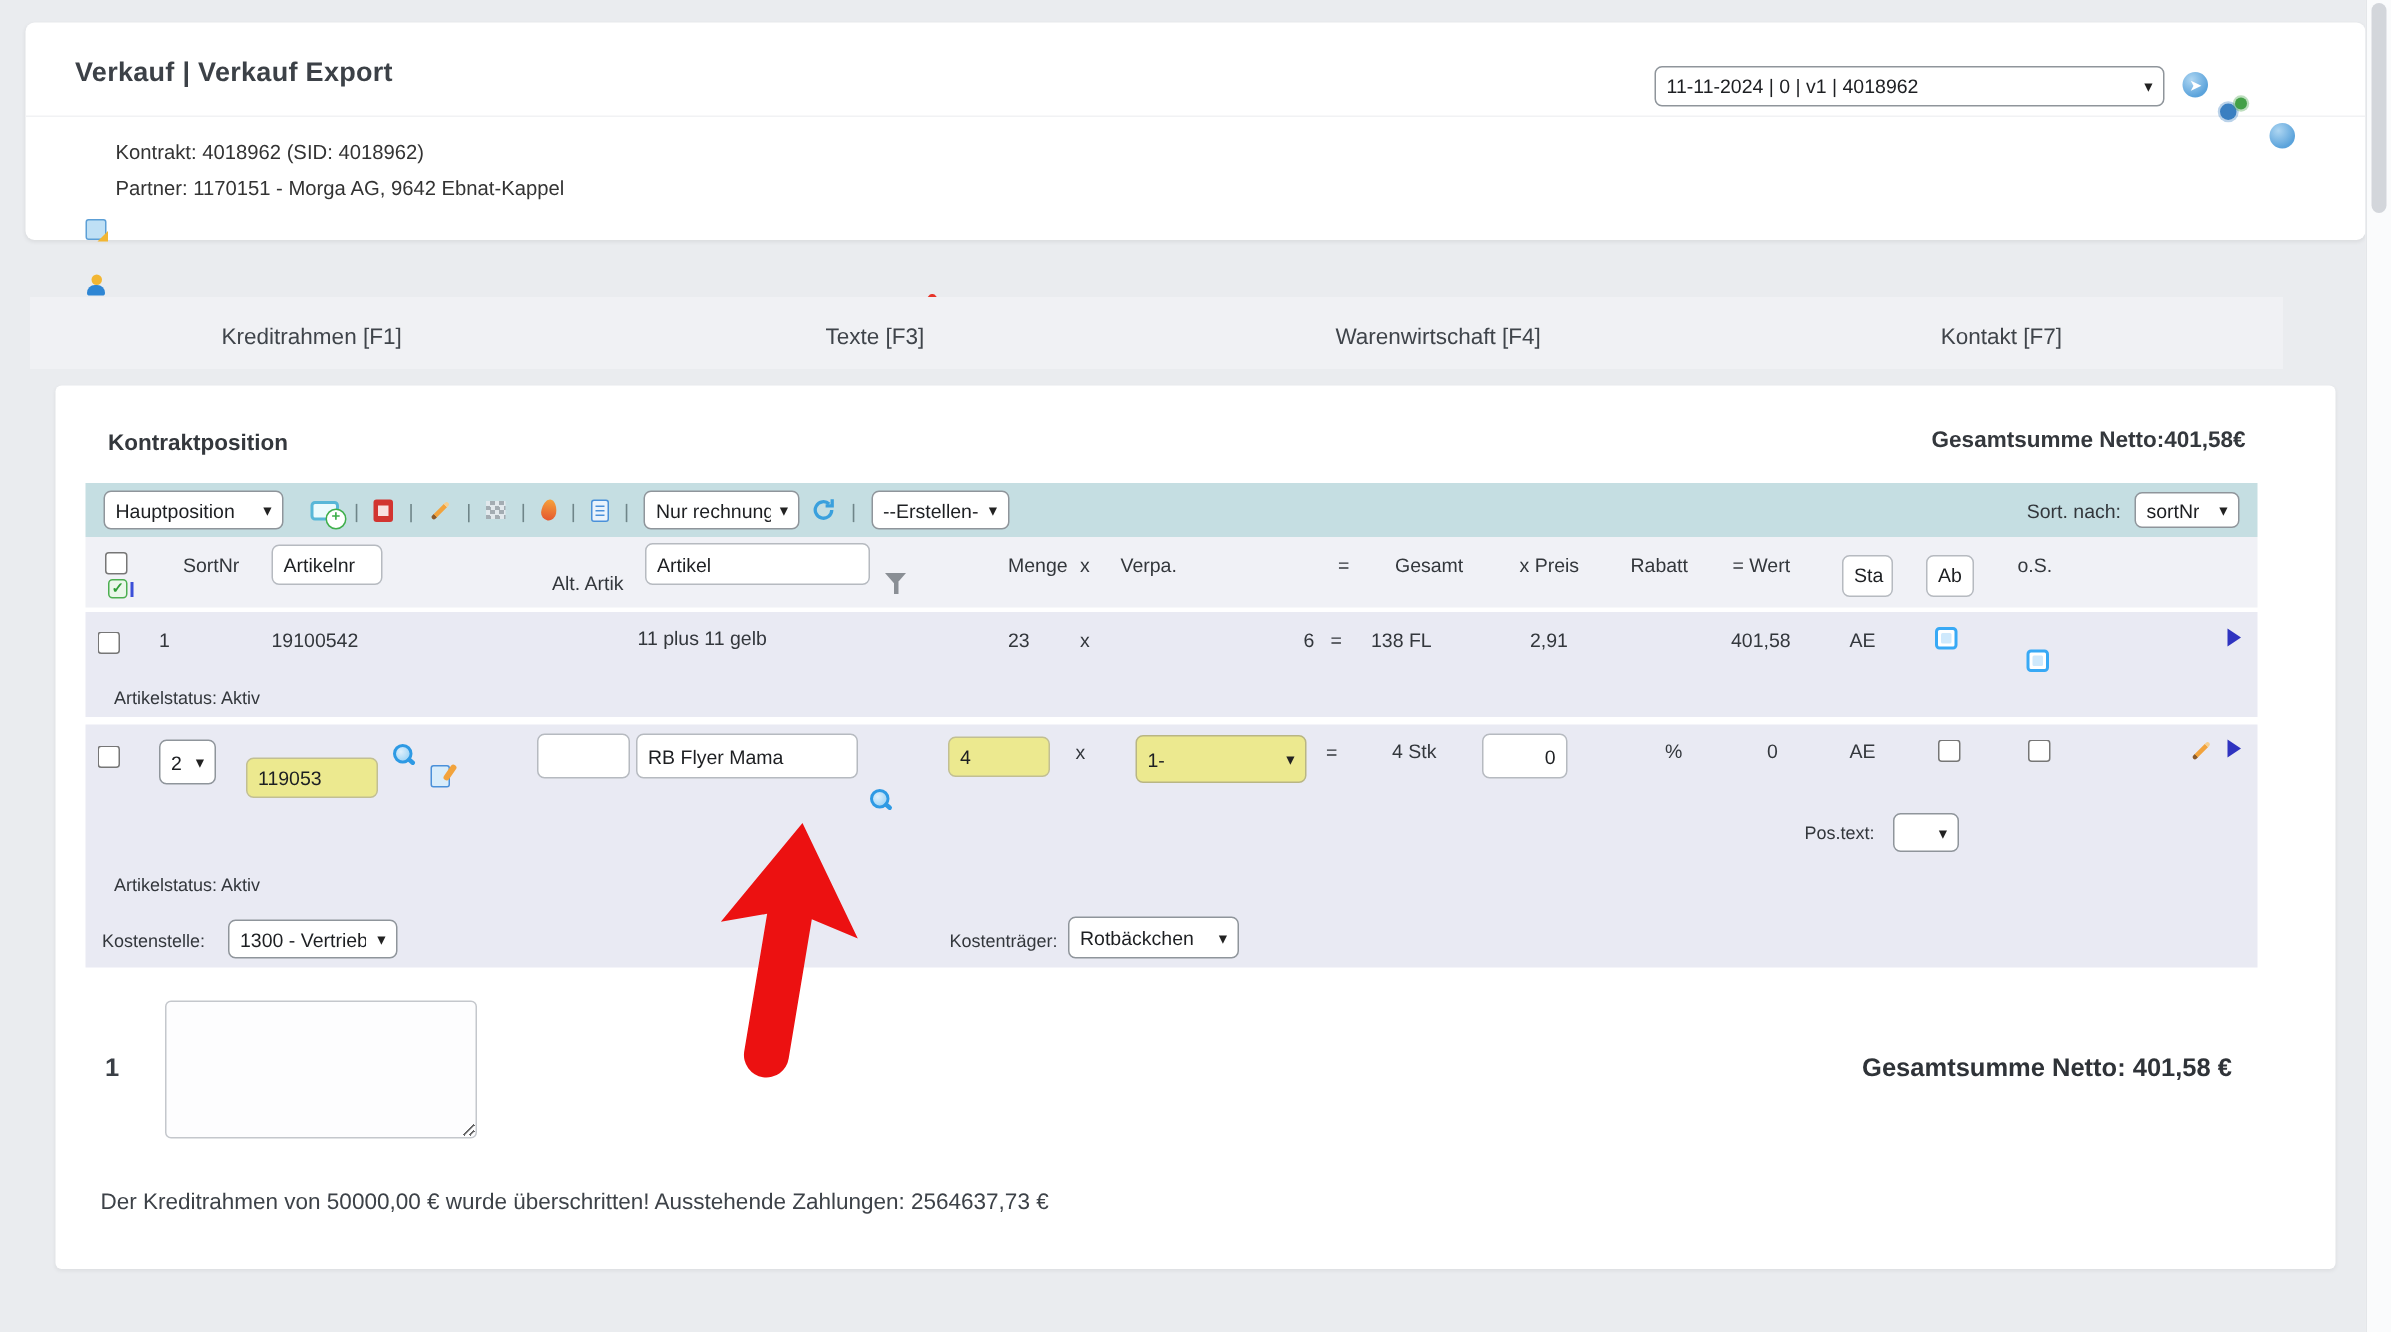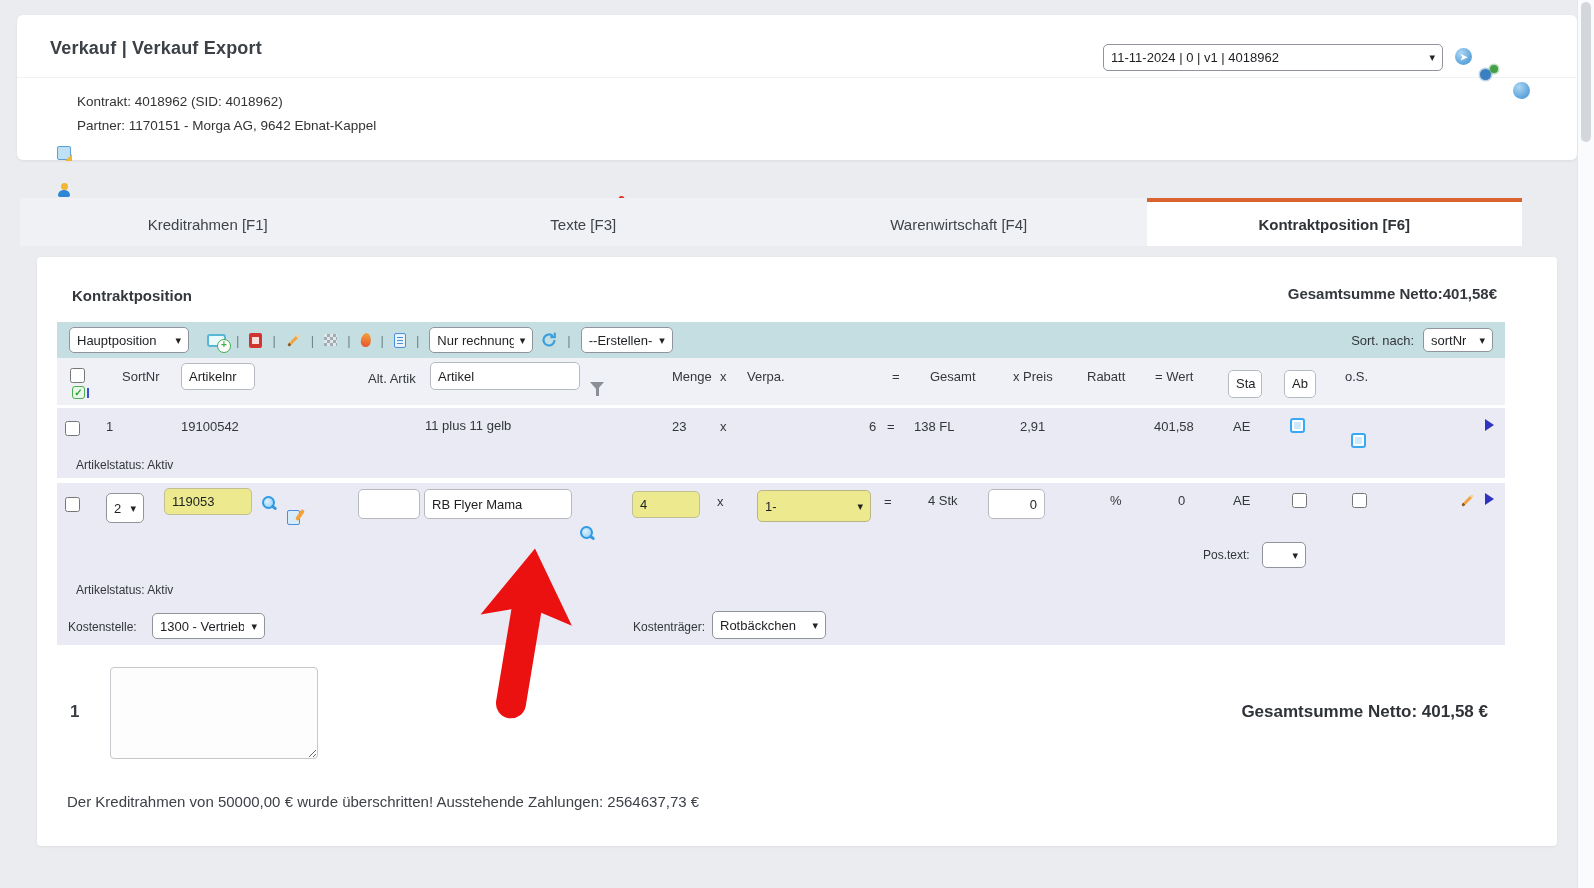--- a/index.html
+++ b/index.html
@@ -176,22 +176,22 @@
   <div class="tabs">
     <div class="tab">
         <span>Kreditrahmen [F1]</span>
       </div>
     <div class="tab">
         <span>Texte [F3]</span>
       </div>
     <div class="tab">
         <span>Warenwirtschaft [F4]</span>
       </div>
-    <div class="tab active">
-        <span>Kontraktposition [F6]</span>
+    <div class="tab">
+        <span>Kontakt [F7]</span>
       </div>
   </div>
 
   <div class="panel">
 
     <div class="abs panel-heading" style="left:35px; top:30px;">Kontraktposition</div>
     <div class="abs total-top" style="right:60px; top:28px;">Gesamtsumme Netto:401,58€</div>
 
     <div class="toolbar">
       <div class="sel" style="width:120px; height:26px;">
@@ -231,21 +231,21 @@
         <span class="txt">sortNr</span>
         <span class="chev">▾</span>
       </div>
     </div>
 
     <div class="thead">
       <input type="checkbox" class="cb abs" style="left: 13px; top: 10px;">
       <div class="green-check-icon abs" style="left:15px; top:28px;">✓</div>
       <span class="abs lbl" style="left:65px; top:11px;">SortNr</span>
       <input class="inp abs" style="left: 124px; top: 5px; width: 74px; height: 27px;" value="Artikelnr">
-      <span class="abs lbl" style="left:311px; top:13px;">Alt. Artik</span>
+      <span class="abs lbl" style="left:311px; top:23px;">Alt. Artik</span>
       <input class="inp abs" style="left: 373px; top: 4px; width: 150px; height: 28px;" value="Artikel">
       <div class="funnel-icon abs" style="left:533px; top:11px;"></div>
       <span class="abs lbl" style="left:615px; top:11px;">Menge</span>
       <span class="abs lbl" style="left:663px; top:11px;">x</span>
       <span class="abs lbl" style="left:690px; top:11px;">Verpa.</span>
       <span class="abs lbl" style="left:835px; top:11px;">=</span>
       <span class="abs lbl" style="left:873px; top:11px;">Gesamt</span>
       <span class="abs lbl" style="left:956px; top:11px;">x Preis</span>
       <span class="abs lbl" style="left:1030px; top:11px;">Rabatt</span>
       <span class="abs lbl" style="left:1098px; top:11px;">= Wert</span>
@@ -272,21 +272,21 @@
       <div class="tri-right abs" style="left:1428px; top:11px;"></div>
       <span class="abs small-lbl" style="left:19px; top:50px;">Artikelstatus: Aktiv</span>
     </div>
 
     <div class="rowblock" style="top:226px; height:162px;">
       <input type="checkbox" class="cb abs" style="left: 8px; top: 14px;">
       <div class="sel abs" style="left:49px; top:10px; width:38px; height:30px;">
         <span class="txt">2</span>
         <span class="chev">▾</span>
       </div>
-      <input class="inp yellow abs" style="left: 107px; top: 5px; width: 88px; height: 27px;" value="119053">
+      <input class="inp yellow abs" style="left: 107px; top: 22px; width: 88px; height: 27px;" value="119053">
       <div class="mag-icon abs" style="left:205px; top:13px;"></div>
       <div class="docpen-icon abs" style="left:230px; top:12px;"></div>
       <input class="inp abs" style="left: 301px; top: 6px; width: 62px; height: 30px;" value="">
       <input class="inp abs" style="left: 367px; top: 6px; width: 148px; height: 30px;" value="RB Flyer Mama">
       <div class="mag-icon abs" style="left:523px; top:13px;"></div>
       <input class="inp yellow abs" style="left: 575px; top: 8px; width: 68px; height: 27px;" value="4">
       <span class="abs lbl" style="left:660px; top:11px;">x</span>
       <div class="sel yellow abs" style="left:700px; top:7px; width:114px; height:32px;">
         <span class="txt">1-</span>
         <span class="chev">▾</span>

